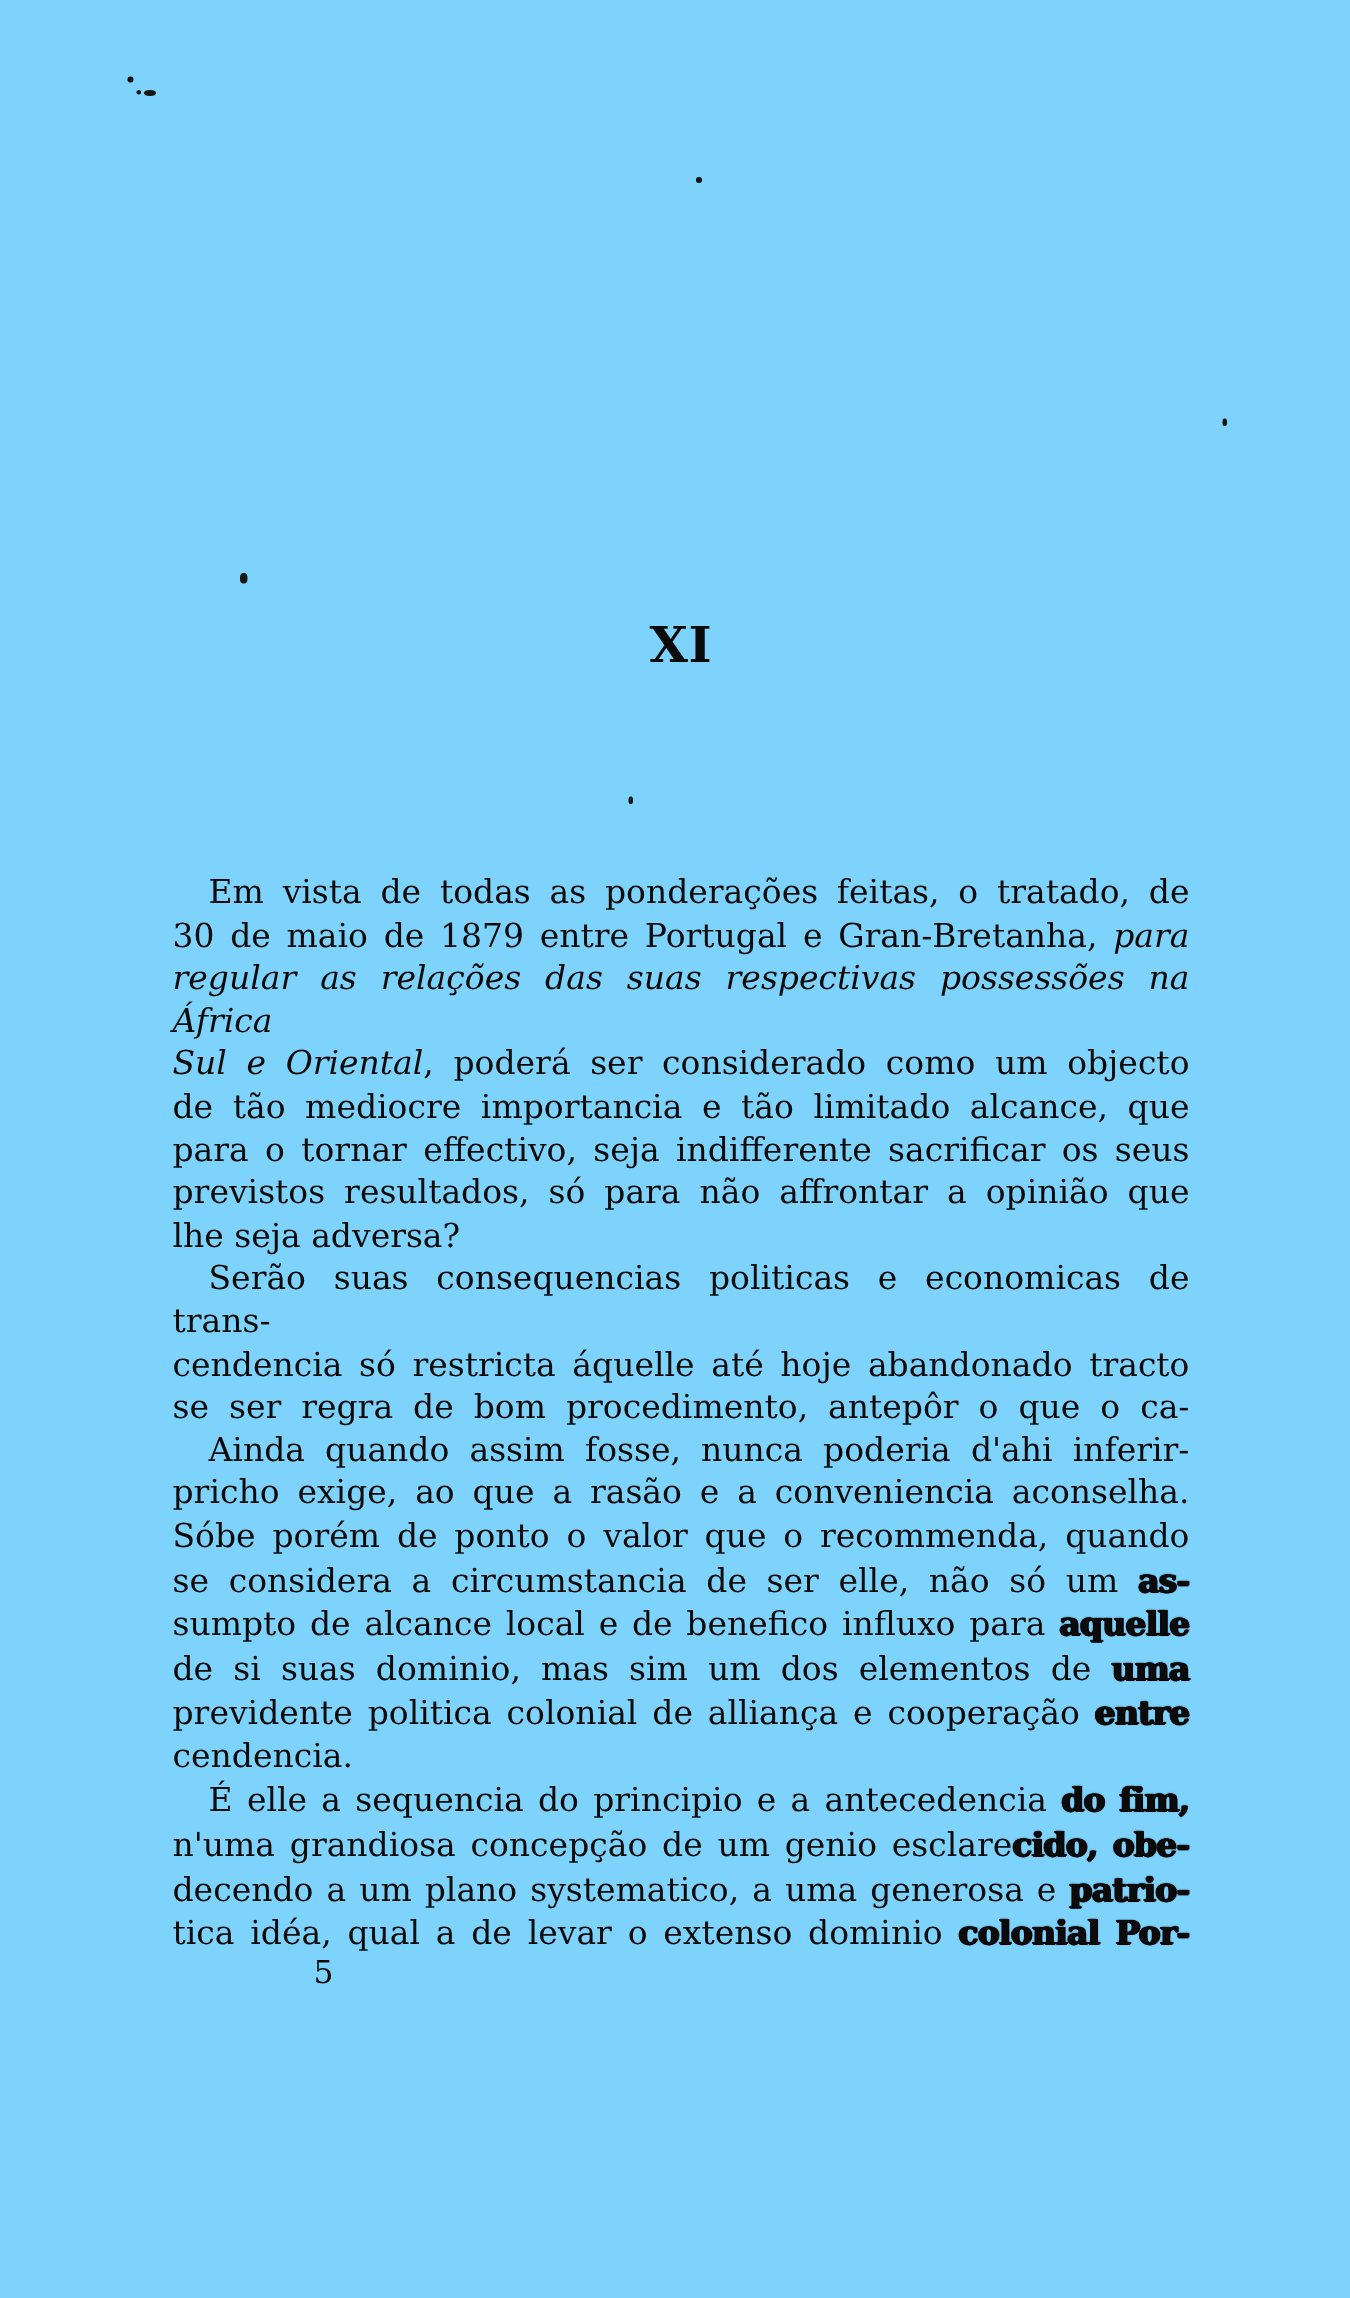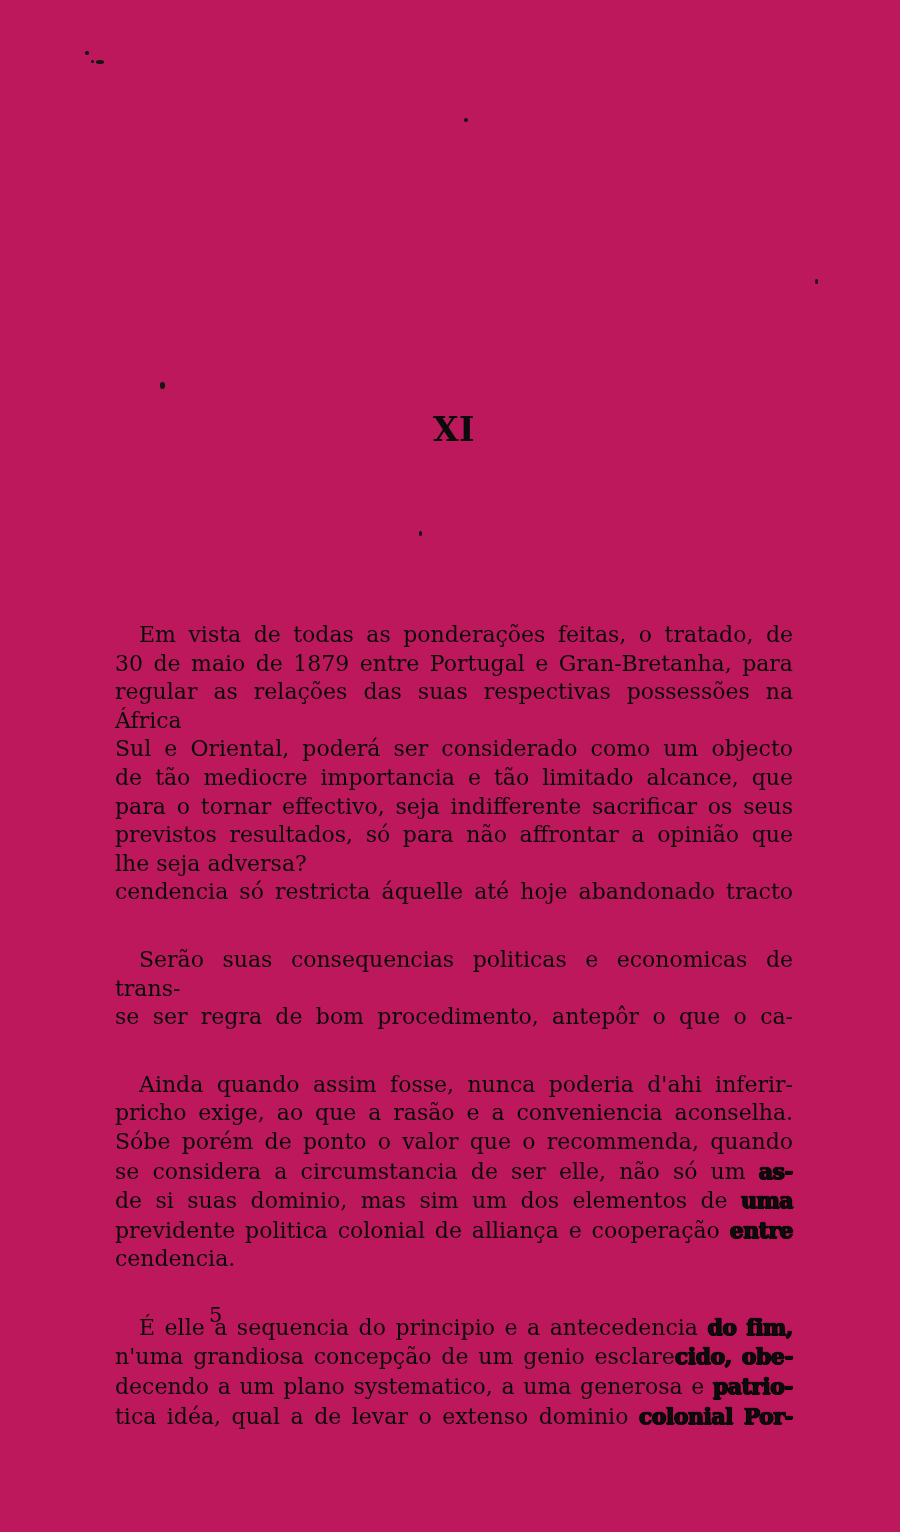--- a/index.html
+++ b/index.html
@@ -1,20 +1,20 @@
 <!DOCTYPE html>
 <html><head>
 <meta charset="utf-8">
 <style>
   html, body { margin: 0; padding: 0; background: #ffffff; }
   .page {
     position: relative;
     width: 900px;
     height: 1532px;
-    background: #be185d;
+    background: #7dd3fc;
     font-family: "DejaVu Serif", serif;
     color: #0b0b0b;
     overflow: hidden;
   }
   .heading {
     position: absolute;
     left: 115px;
     top: 410px;
     width: 678px;
     text-align: center;
@@ -31,22 +31,22 @@
     line-height: 28.6px;
   }
   .line {
     text-align: justify;
     text-align-last: justify;
   }
   .line.no-just {
     text-align: right;
     text-align-last: left;
   }
-  .line.indent { text-indent: 24px; margin-top: 39px; }
-  .it { }
+  .line.indent { text-indent: 24px; }
+  .it { font-style: italic; }
   .sm {
     font-weight: bold;
     letter-spacing: -0.5px;
     text-shadow: 0 0 1.2px #000, 0.7px 0 0 #000, -0.7px 0 0 #000, 0 0.7px 0 #000;
   }
   .sig {
     position: absolute;
     left: 209px;
     top: 1303px;
     font-size: 21px;
@@ -65,27 +65,28 @@
 
   <div class="text-block">
       <div class="line indent"><span>Em vista de todas as ponderações feitas, o tratado, de</span></div>
       <div class="line"><span>30 de maio de 1879 entre Portugal e Gran-Bretanha, </span><span class="it">para</span></div>
       <div class="line"><span class="it">regular as relações das suas respectivas possessões na África</span></div>
       <div class="line"><span class="it">Sul e Oriental</span><span>, poderá ser considerado como um objecto</span></div>
       <div class="line"><span>de tão mediocre importancia e tão limitado alcance, que</span></div>
       <div class="line"><span>para o tornar effectivo, seja indifferente sacrificar os seus</span></div>
       <div class="line"><span>previstos resultados, só para não affrontar a opinião que</span></div>
       <div class="line no-just"><span>lhe seja adversa?</span></div>
+      <div class="line indent"><span>Serão suas consequencias politicas e economicas de trans-</span></div>
       <div class="line"><span>cendencia só restricta áquelle até hoje abandonado tracto</span></div>
-      <div class="line indent"><span>Serão suas consequencias politicas e economicas de trans-</span></div>
       <div class="line"><span>se ser regra de bom procedimento, antepôr o que o ca-</span></div>
       <div class="line indent"><span>Ainda quando assim fosse, nunca poderia d'ahi inferir-</span></div>
       <div class="line"><span>pricho exige, ao que a rasão e a conveniencia aconselha.</span></div>
       <div class="line"><span>Sóbe porém de ponto o valor que o recommenda, quando</span></div>
       <div class="line"><span>se considera a circumstancia de ser elle, não só um </span><span class="sm">as-</span></div>
+      <div class="line"><span>sumpto de alcance local e de benefico influxo para </span><span class="sm">aquelle</span></div>
       <div class="line"><span>de si suas dominio, mas sim um dos elementos de </span><span class="sm">uma</span></div>
       <div class="line"><span>previdente politica colonial de alliança e cooperação </span><span class="sm">entre</span></div>
       <div class="line no-just"><span>cendencia.</span></div>
       <div class="line indent"><span>É elle a sequencia do principio e a antecedencia </span><span class="sm">do fim,</span></div>
       <div class="line"><span>n'uma grandiosa concepção de um genio esclare</span><span class="sm">cido, obe-</span></div>
       <div class="line"><span>decendo a um plano systematico, a uma generosa e </span><span class="sm">patrio-</span></div>
       <div class="line"><span>tica idéa, qual a de levar o extenso dominio </span><span class="sm">colonial Por-</span></div>
     </div>
 
   <div class="sig">5</div>

